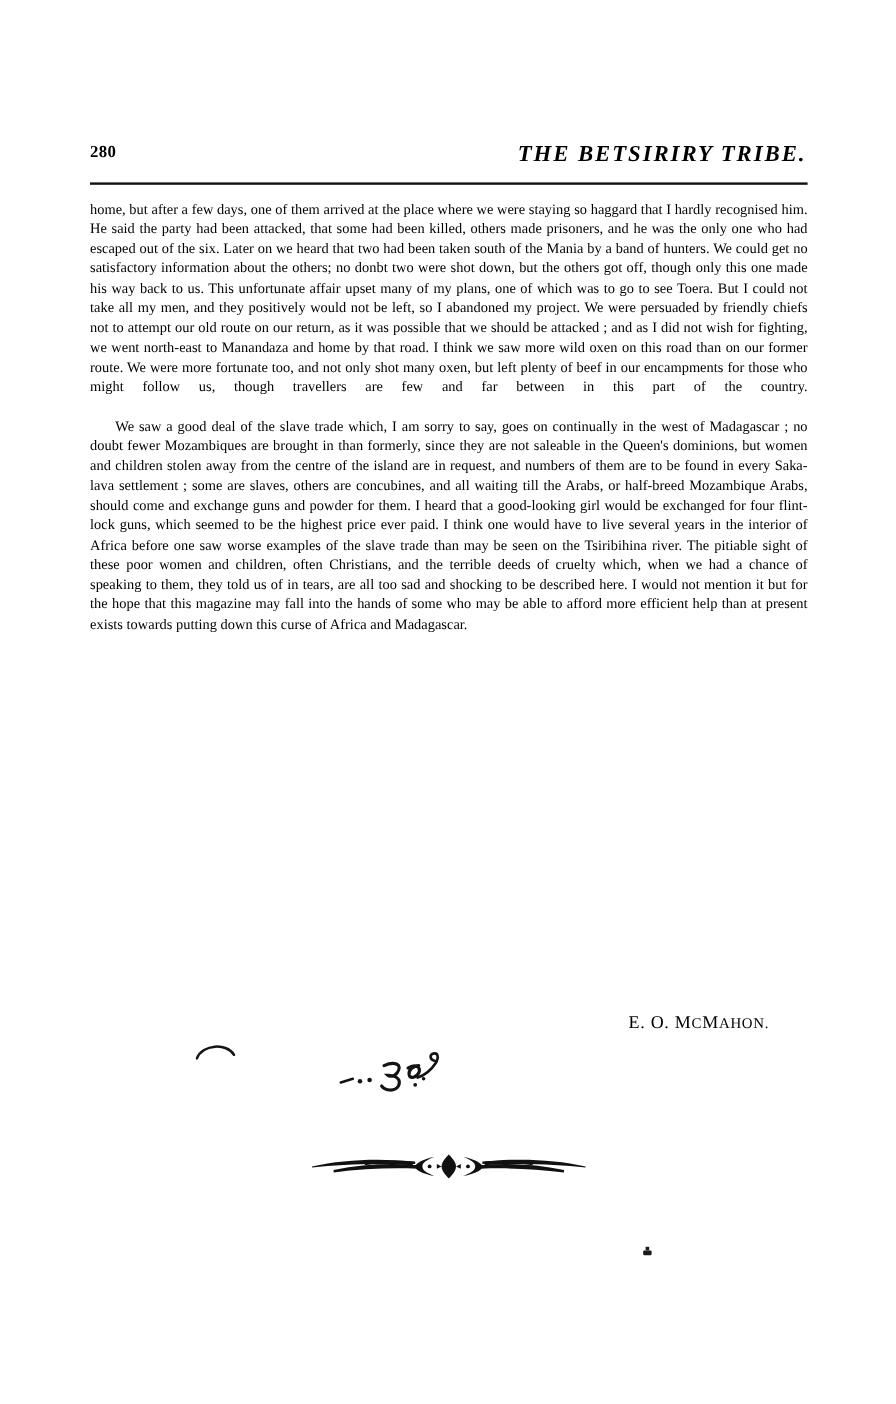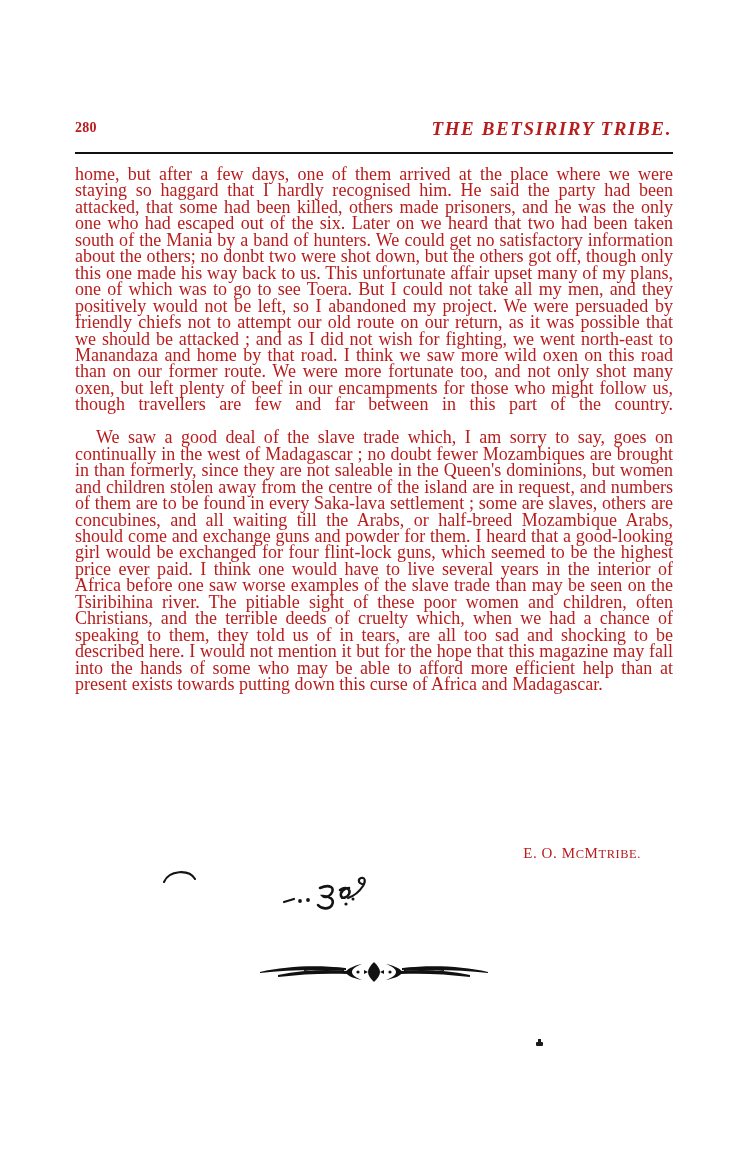--- a/index.html
+++ b/index.html
@@ -7,21 +7,21 @@
     padding: 0;
     background: #ffffff;
   }
   .page {
     position: relative;
     width: 747px;
     height: 1170px;
     background: #ffffff;
     overflow: hidden;
     font-family: "Liberation Serif", "DejaVu Serif", serif;
-    color: #b91c1c;
+    color: #000000;
   }
 
   
   .header {
     position: absolute;
     left: 75px;
     top: 118px;
     width: 597px;
     height: 22px;
   }
@@ -55,21 +55,21 @@
     height: 2px;
     background: #111111;
   }
 
   
   .textblock {
     position: absolute;
     left: 75px;
     top: 166px;
     width: 598px;
-    font-size: 18px;
+    font-size: 12px;
     line-height: 16.45px;
     text-align: justify;
     text-justify: inter-word;
     letter-spacing: 0.02px;
   }
   .textblock p {
     margin: 0;
     text-indent: 0;
     hyphens: none;
   }
@@ -156,21 +156,21 @@
   </div>
 
   <div class="rule"></div>
 
   <div class="textblock">
     <p>home, but after a few days, one of them arrived at the place where we were staying so haggard that I hardly recognised him.   He said the party had been attacked, that some had been killed, others made prisoners, and he was the only one who had escaped out of the six.  Later on we heard that two had been taken south of the Mania by a band of hunters.   We could get no satisfactory information about the others; no donbt two were shot down, but the others got off, though only this one made his way back to us. This unfortunate affair upset many of my plans, one of which was to go to see Toera.   But I could not take all my men, and they positively would not be left, so I abandoned my project.   We were persuaded by friendly chiefs not to attempt our old route on our return, as it was possible that we should be attacked ; and as I did not wish for fighting, we went north-east to Manandaza and home by that road. I think we saw more wild oxen on this road than on our former route. We were more fortunate too, and not only shot many oxen, but left plenty of beef in our encampments for those who might follow us, though travellers are few and far between in this part of the country.</p>
     <p class="indent lastline-short">We saw a good deal of the slave trade which, I am sorry to say, goes on continually in the west of Madagascar ; no doubt fewer Mozambiques are brought in than formerly, since they are not saleable in the Queen's dominions, but women and children stolen away from the centre of the island are in request, and numbers of them are to be found in every Saka-lava settlement ; some are slaves, others are concubines, and all waiting till the Arabs, or half-breed Mozambique Arabs, should come and exchange guns and powder for them.   I heard that a good-looking girl would be exchanged for four flint-lock guns, which seemed to be the highest price ever paid.   I think one would have to live several years in the interior of Africa before one saw worse examples of the slave trade than may be seen on the Tsiribihina river.   The pitiable sight of these poor women and children, often Christians, and the terrible deeds of cruelty which, when we had a chance of speaking to them, they told us of in tears, are all too sad and shocking to be described here.   I would not mention it but for the hope that this magazine may fall into the hands of some who may be able to afford more efficient help than at present exists towards putting down this curse of Africa and Madagascar.</p>
   </div>
 
   <div class="signature">
-    <span>E. O. M</span><span class="sc">C</span><span>M</span><span class="sc">TRIBE.</span>
+    <span>E. O. M</span><span class="sc">C</span><span>M</span><span class="sc">AHON.</span>
   </div>
 
   <div class="pencil pencil-arc">
     <svg width="34" height="18" viewBox="0 0 34 18" aria-hidden="true">
       <path d="M1 16 C6 4, 26 3, 32 13" stroke="#141414" stroke-width="2.1" fill="none" stroke-linecap="round"></path>
     </svg>
   </div>
 
   <div class="pencil pencil-note">
     <svg width="112" height="46" viewBox="0 0 112 46" aria-hidden="true">

